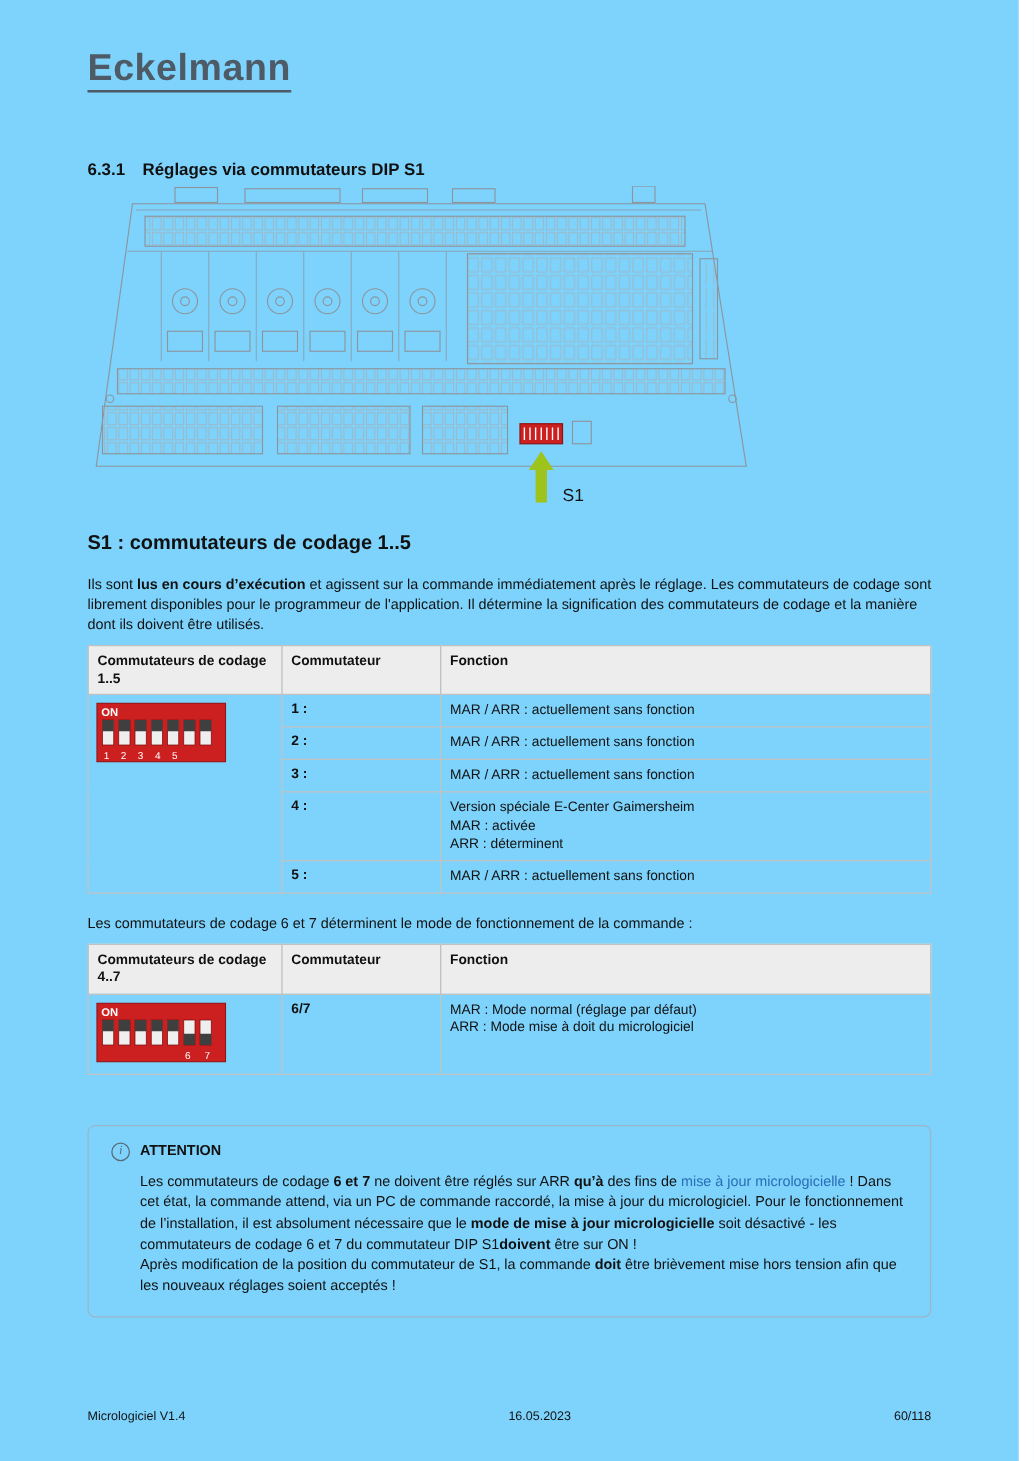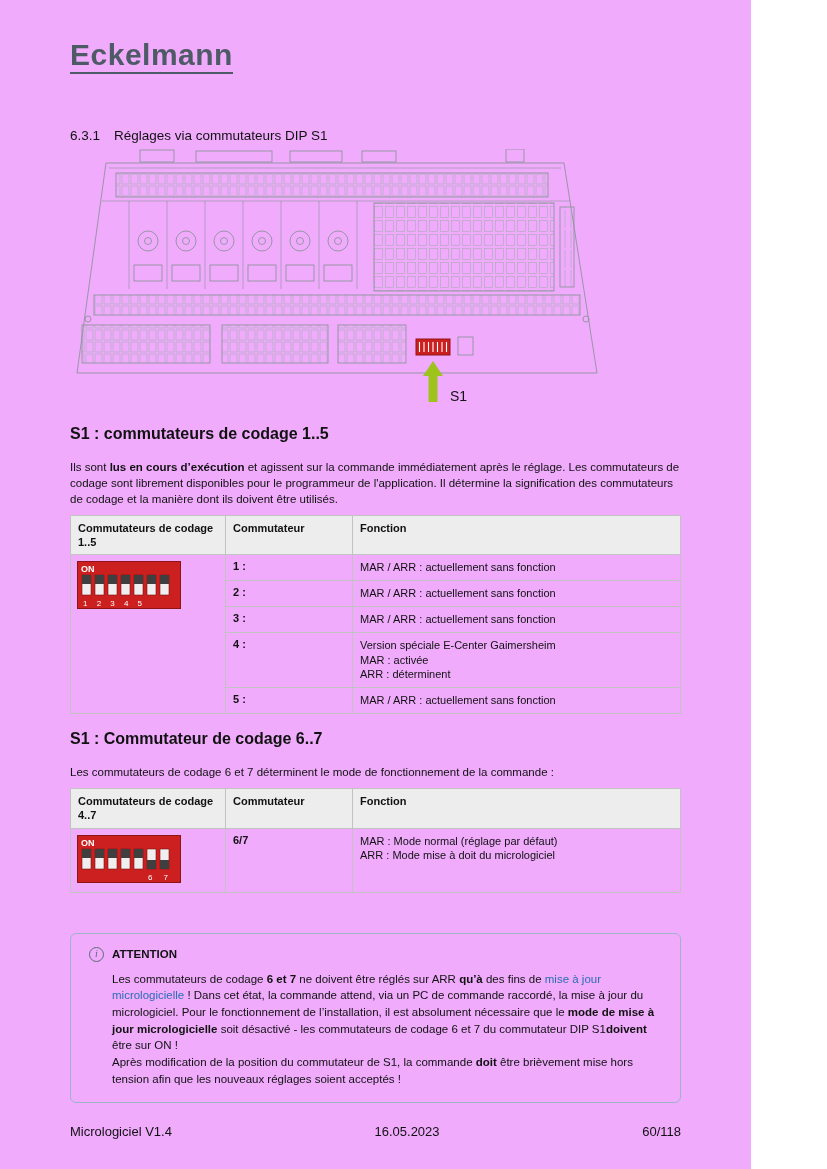--- a/index.html
+++ b/index.html
@@ -2,28 +2,28 @@
 <html style="--link-color: #2a6db5;"><head>
 <meta charset="utf-8">
 <style>
   * { box-sizing: border-box; margin: 0; padding: 0; }
   html,body { background:#ffffff; }
   body {
     width: 827px; height: 1169px;
     font-family: "Liberation Sans", sans-serif;
     color: #111;
   }
-  .page { position: relative; width: 751px; height: 1169px; background: #f0abfc; overflow: hidden; }
+  .page { position: relative; width: 815px; height: 1169px; background: #7dd3fc; overflow: hidden; }
   .content { padding: 0 70px; }
 
   .logo { display: inline-block; margin-top: 40px; }
   .logo-text { font-size: 30px; font-weight: bold; color: #4e5b66; letter-spacing: 0.5px; line-height: 1; }
   .logo-rule { height: 2px; background: #4e5b66; margin-top: 2px; }
 
-  h1 { font-size: 13.5px; font-weight: normal; margin-top: 54px; }
+  h1 { font-size: 13.5px; font-weight: bold; margin-top: 54px; }
   h1 .h-num { margin-right: 14px; }
 
   figure.board { margin: 6px 0 10px 6px; }
   svg text { font-family: "Liberation Sans", sans-serif; }
 
   h2 { font-size: 16px; font-weight: bold; }
   h2.s1t { margin-top: 8px; }
   h2.s2t { margin-top: 16px; }
   p.body-p { font-size: 11.5px; line-height: 1.38; margin-top: 17px; }
 
@@ -51,21 +51,21 @@
     color: #5a6b78; font-family: "Liberation Serif", serif; font-style: italic;
     font-size: 10px; line-height: 1;
   }
   .att-p { margin: 9px 0 0 23px; font-size: 11.5px; line-height: 1.45; }
   .att-p + .att-p { margin-top: 0; }
   .seg-b { font-weight: bold; }
   .seg-link { color: var(--link-color, #2a6db5); }
 
   .footer {
     position: absolute; left: 70px; right: 70px; bottom: 30px;
-    display: flex; align-items: baseline; font-size: 13px; color: #111;
+    display: flex; align-items: baseline; font-size: 10px; color: #111;
   }
   .f-center { flex: 1; text-align: center; }
 </style>
 </head>
 <body>
 
 <div class="page">
   <div class="content">
 
     <div class="logo">
@@ -201,21 +201,20 @@
 MAR : activée
 ARR : déterminent</td>
         </tr>
         <tr>
           <td class="num">5 :</td>
           <td class="fn">MAR / ARR : actuellement sans fonction</td>
         </tr>
       </tbody>
     </table>
 
-    <h2 class="s2t">S1 : Commutateur de codage 6..7</h2>
     <p class="body-p">Les commutateurs de codage 6 et 7 déterminent le mode de fonctionnement de la commande :</p>
 
     <table class="dip-table">
       <colgroup>
           <col class="c1">
           <col class="c2">
           <col class="c3">
         </colgroup>
       <thead>
         <tr>

